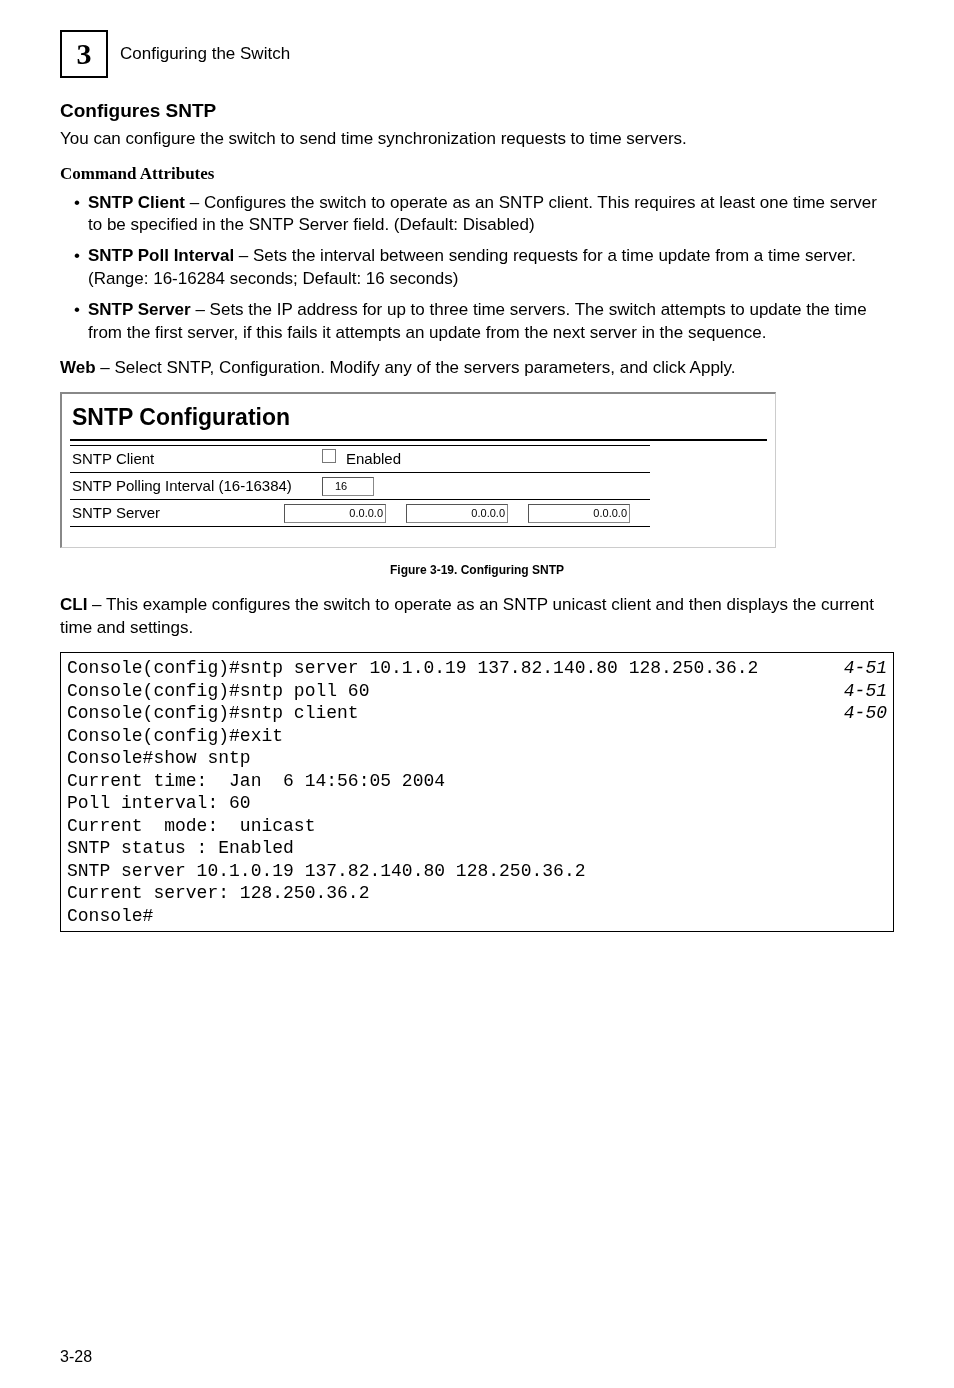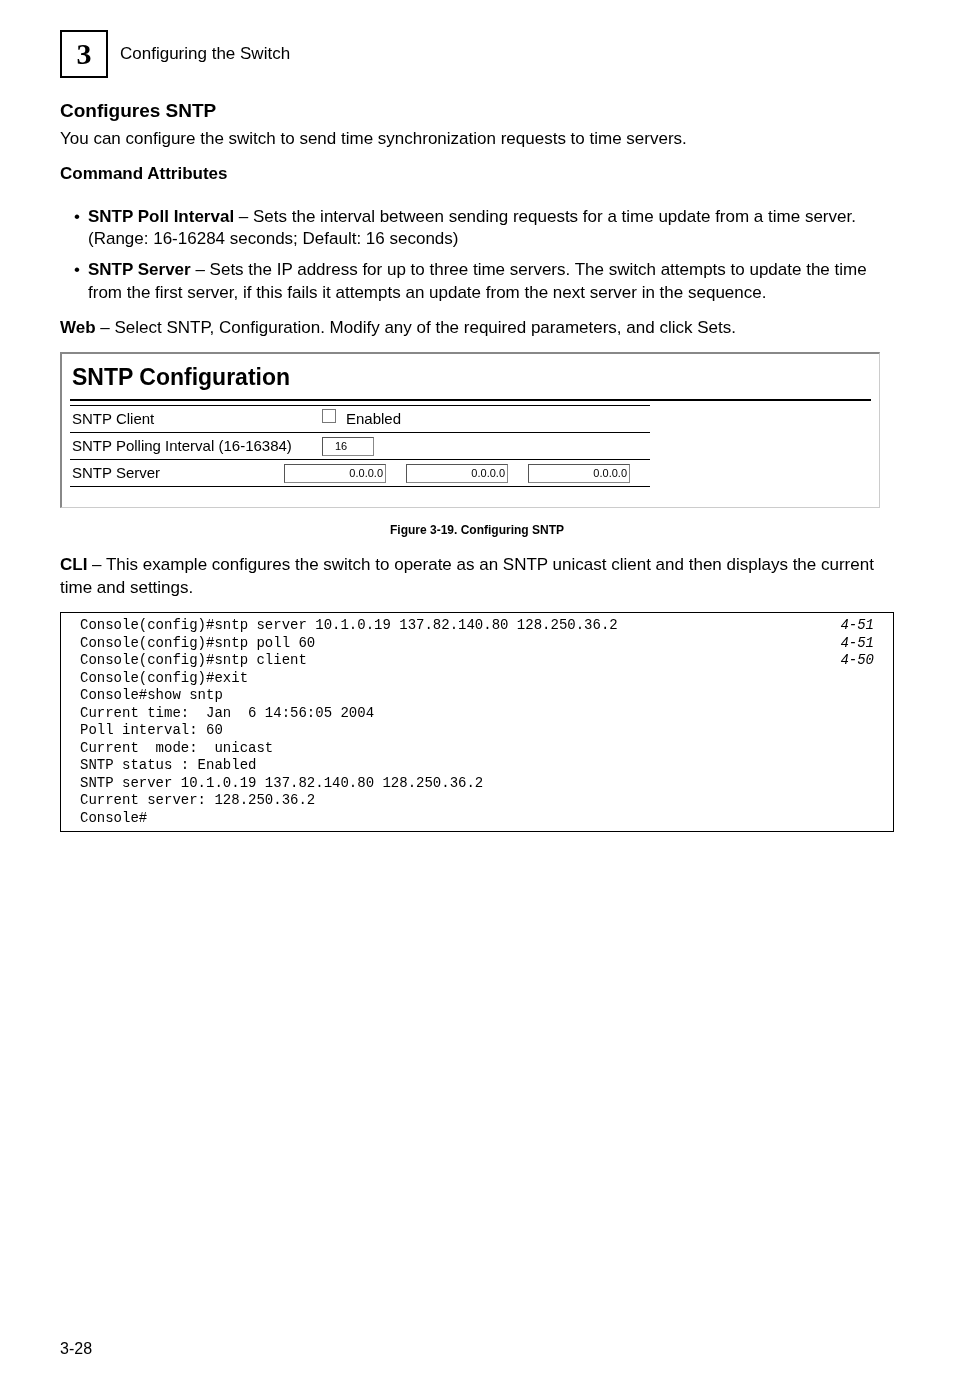--- a/index.html
+++ b/index.html
@@ -44,21 +44,22 @@
     margin-top: 20px;
     margin-bottom: 4px;
   }
   .body-para {
     margin: 4px 0 12px 0;
   }
   .h3 {
     font-weight: bold;
     font-size: 17px;
     margin-top: 8px;
-    margin-bottom: 20px;
+    margin-bottom: 6px;
+    font-family: Liberation Serif, serif;
   }
   ul.bullets {
     list-style: none;
     padding-left: 14px;
     margin: 0 0 12px 0;
   }
   ul.bullets li {
     position: relative;
     padding-left: 14px;
     margin-bottom: 8px;
@@ -70,21 +71,21 @@
     top: 0;
   }
   .bold { font-weight: bold; }
   .config-outer {
     border-left: 2px solid #888;
     border-top: 2px solid #888;
     border-right: 1px solid #ccc;
     border-bottom: 1px solid #ccc;
     padding: 6px 8px 20px 8px;
     margin: 10px 8px 14px 0;
-    width: 820px;
+    width: 716px;
     box-sizing: border-box;
   }
   .config-title {
     font-weight: bold;
     font-size: 23px;
     margin: 2px 0 6px 2px;
   }
   .config-hr {
     border: none;
     border-top: 2px solid #000;
@@ -143,32 +144,32 @@
     text-align: right;
   }
   .figure-caption {
     text-align: center;
     font-weight: bold;
     font-size: 12px;
     margin: 10px 0 16px 0;
   }
   .cli-box {
     border: 1px solid #000;
-    padding: 4px 19px;
+    padding: 4px 6px;
     font-family: "Courier New", monospace;
-    font-size: 14px;
+    font-size: 18px;
     line-height: 1.25;
     white-space: pre;
     margin-bottom: 20px;
   }
   .cli-line { display: flex; justify-content: space-between; }
   .cli-ref { font-style: italic; padding-left: 16px;}
   .page-num {
     position: absolute;
-    bottom: 28px;
+    bottom: 20px;
     left: 60px;
     font-size: 16px;
   }
 </style>
 </head>
 <body>
 
 <div class="page">
 
   <div class="header-row">
@@ -177,30 +178,33 @@
     </div>
     <div class="header-title">Configuring the Switch</div>
   </div>
 
   <div class="h2">Configures SNTP</div>
   <div class="body-para">You can configure the switch to send time synchronization requests to time servers.</div>
 
   <div class="h3">Command Attributes</div>
 
   <ul class="bullets">
+    <li>
+      <span class="bold">SNTP Client</span><span> – Configures the switch to operate as an SNTP client. This requires at least one time server to be specified in the SNTP Server field. (Default: Disabled)</span>
+    </li>
     <li>
       <span class="bold">SNTP Poll Interval</span><span> – Sets the interval between sending requests for a time update from a time server. (Range: 16-16284 seconds; Default: 16 seconds)</span>
     </li>
     <li>
       <span class="bold">SNTP Server</span><span> – Sets the IP address for up to three time servers. The switch attempts to update the time from the first server, if this fails it attempts an update from the next server in the sequence.</span>
     </li>
   </ul>
 
   <div class="body-para">
-    <span class="bold">Web</span><span> – Select SNTP, Configuration. Modify any of the required parameters, and click Sets.</span>
+    <span class="bold">Web</span><span> – Select SNTP, Configuration. Modify any of the servers parameters, and click Apply.</span>
   </div>
 
   <div class="config-outer">
     <div class="config-title">SNTP Configuration</div>
     <hr class="config-hr">
     <hr class="config-line">
     <div class="config-row config-row-b">
       <div class="config-label">SNTP Client</div>
       <div class="config-check">
         <span class="checkbox"></span>

